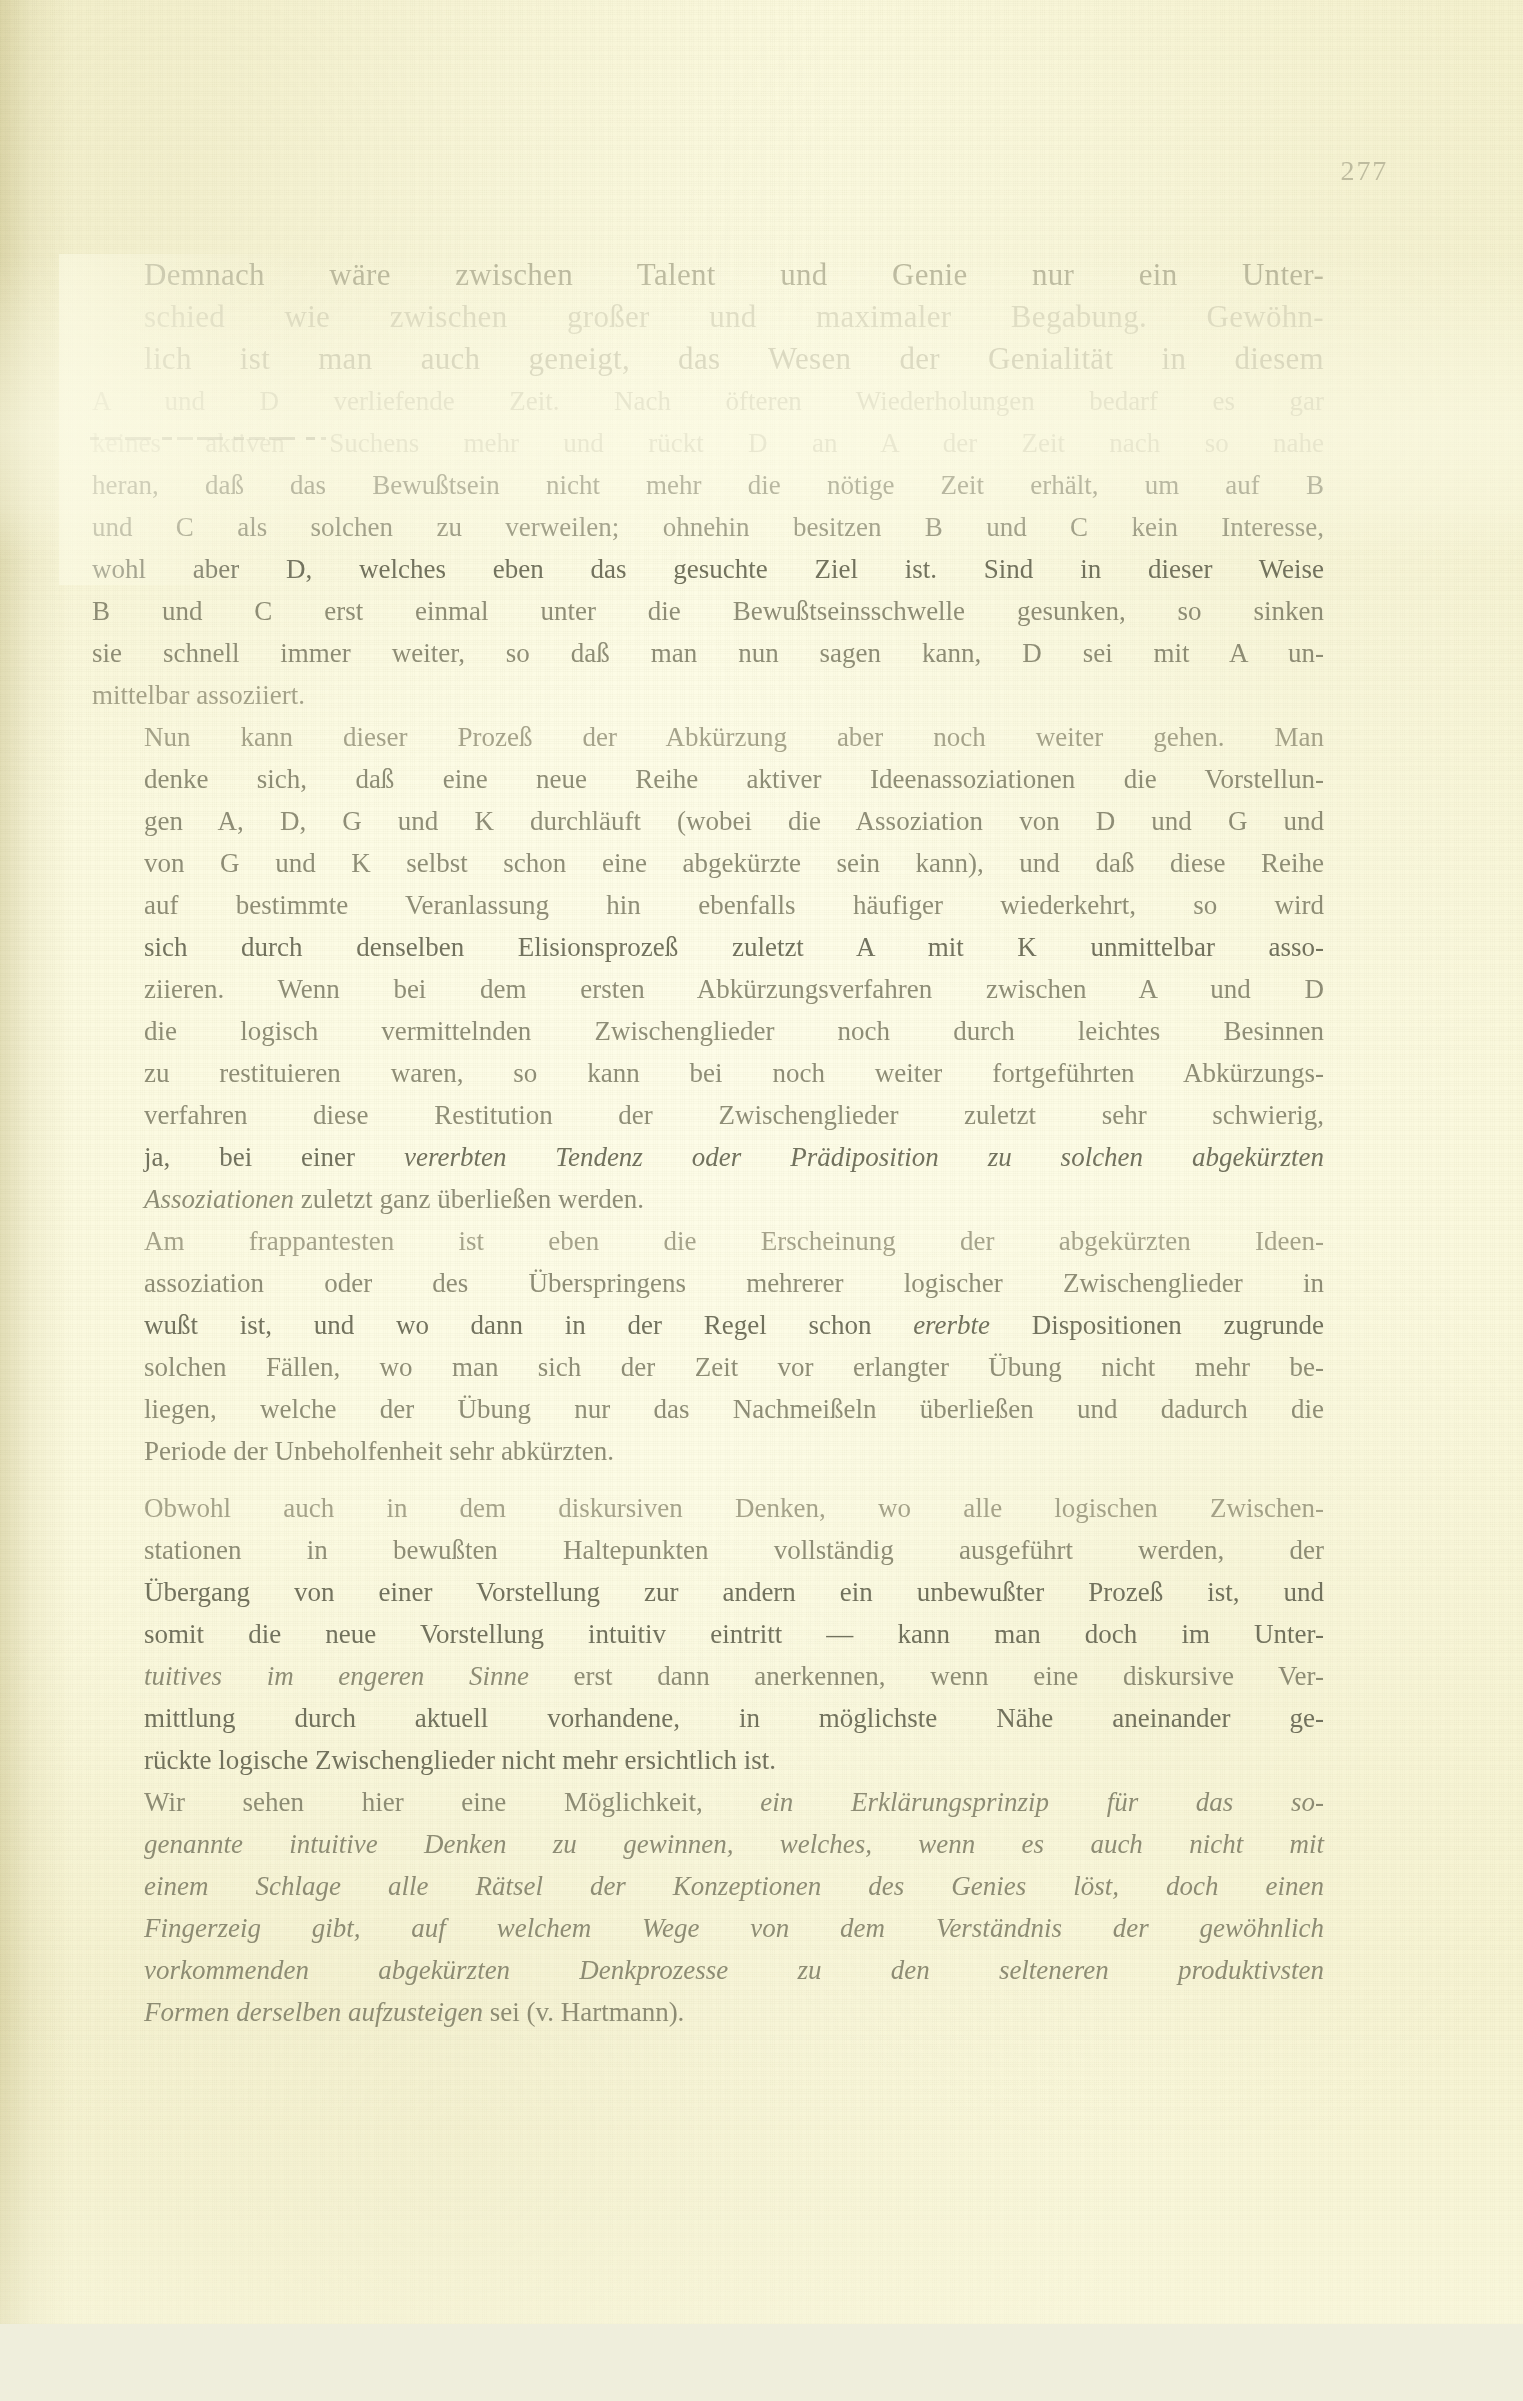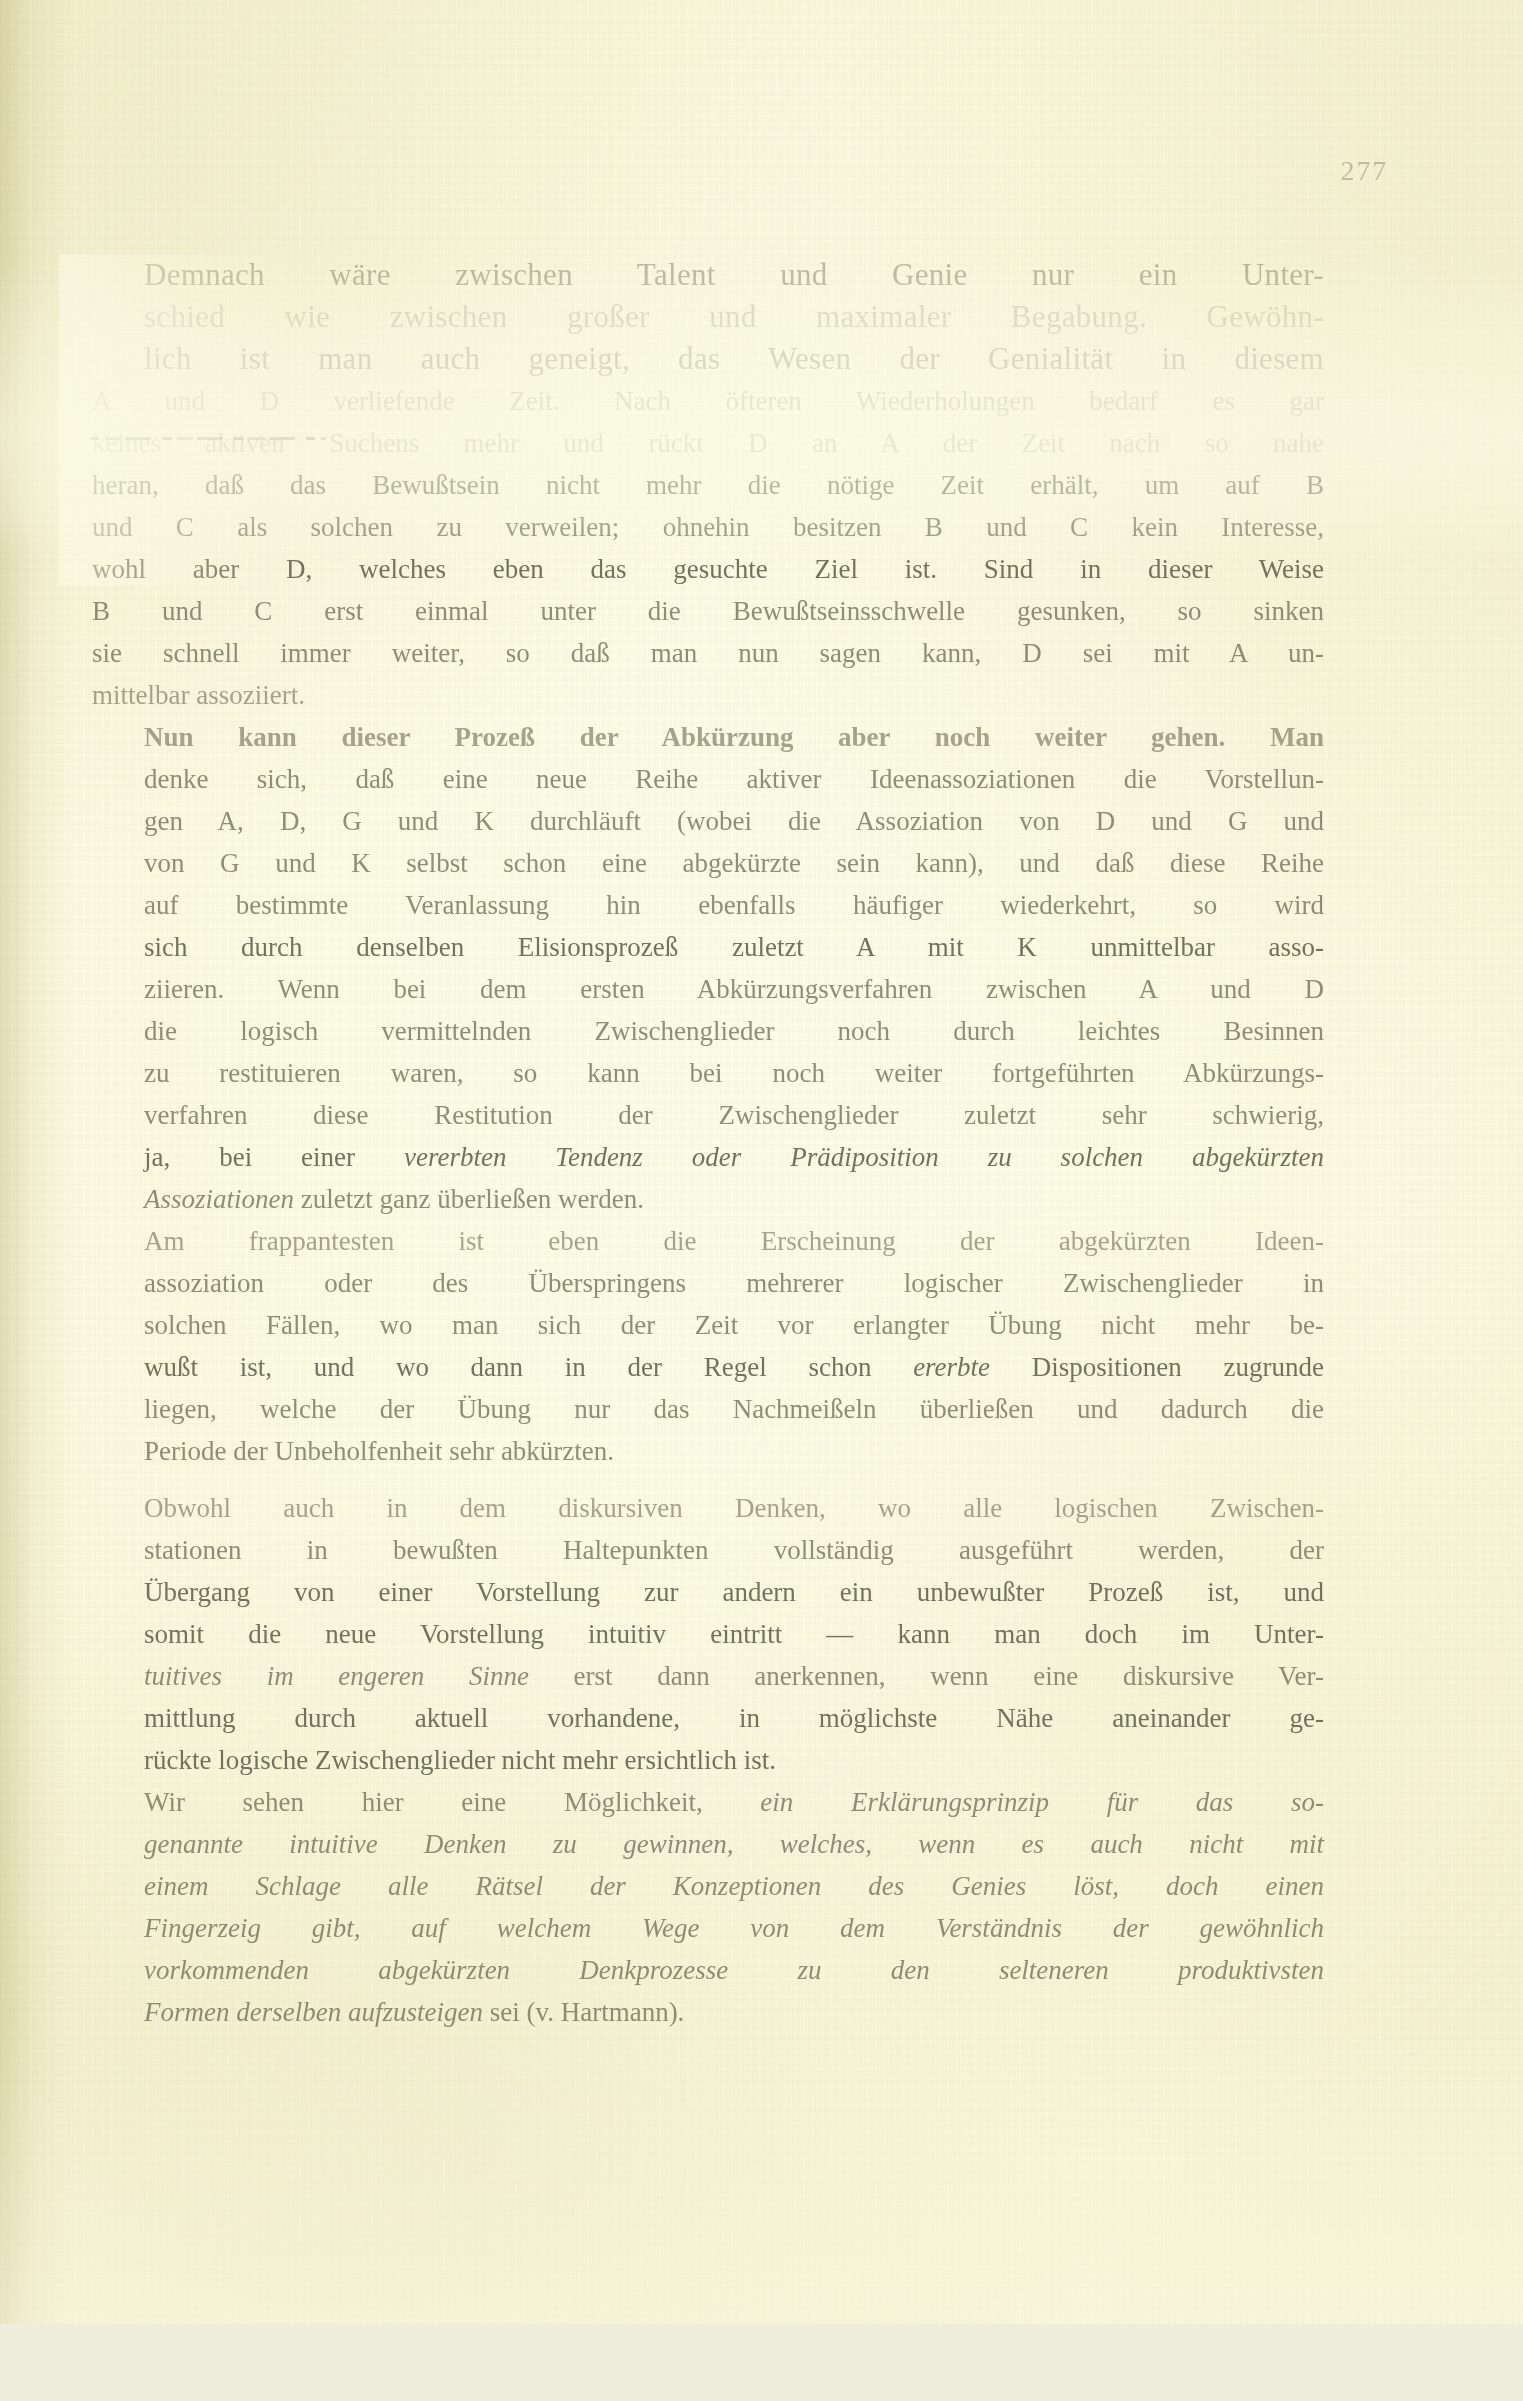--- a/index.html
+++ b/index.html
@@ -193,38 +193,38 @@
         <span class="line j f-50"><span>A und D verliefende Zeit. Nach öfteren Wiederholungen bedarf es gar</span></span>
         <span class="line j f-50"><span>keines aktiven Suchens mehr und rückt D an A der Zeit nach so nahe</span></span>
         <span class="line j f-10"><span>heran, daß das Bewußtsein nicht mehr die nötige Zeit erhält, um auf B</span></span>
         <span class="line j f-10"><span>und C als solchen zu verweilen; ohnehin besitzen B und C kein Interesse,</span></span>
         <span class="line j f-00"><span>wohl aber D, welches eben das gesuchte Ziel ist. Sind in dieser Weise</span></span>
         <span class="line j f-10"><span>B und C erst einmal unter die Bewußtseinsschwelle gesunken, so sinken</span></span>
         <span class="line j f-10"><span>sie schnell immer weiter, so daß man nun sagen kann, D sei mit A un-</span></span>
         <span class="line j last f-20"><span>mittelbar assoziiert.</span></span>
       </p>
       <p class="para">
-        <span class="line j f-20" style="text-indent: 52px; font-weight: bold;"><span>Nun kann dieser Prozeß der Abkürzung aber noch weiter gehen. Man</span></span>
+        <span class="line j f-20" style="text-indent: 52px;"><span>Nun kann dieser Prozeß der Abkürzung aber noch weiter gehen. Man</span></span>
         <span class="line j f-10"><span>denke sich, daß eine neue Reihe aktiver Ideenassoziationen die Vorstellun-</span></span>
         <span class="line j f-10"><span>gen A, D, G und K durchläuft (wobei die Assoziation von D und G und</span></span>
         <span class="line j f-10"><span>von G und K selbst schon eine abgekürzte sein kann), und daß diese Reihe</span></span>
         <span class="line j f-10"><span>auf bestimmte Veranlassung hin ebenfalls häufiger wiederkehrt, so wird</span></span>
         <span class="line j f-00"><span>sich durch denselben Elisionsprozeß zuletzt A mit K unmittelbar asso-</span></span>
         <span class="line j f-10"><span>ziieren. Wenn bei dem ersten Abkürzungsverfahren zwischen A und D</span></span>
         <span class="line j f-10"><span>die logisch vermittelnden Zwischenglieder noch durch leichtes Besinnen</span></span>
         <span class="line j f-10"><span>zu restituieren waren, so kann bei noch weiter fortgeführten Abkürzungs-</span></span>
         <span class="line j f-10"><span>verfahren diese Restitution der Zwischenglieder zuletzt sehr schwierig,</span></span>
         <span class="line j f-00"><span>ja, bei einer </span><i>vererbten Tendenz oder Prädiposition zu solchen abgekürzten</i></span>
         <span class="line j last f-10"><i>Assoziationen</i><span> zuletzt ganz überließen werden.</span></span>
       </p>
       <p class="para">
         <span class="line j f-20" style="text-indent: 52px;"><span>Am frappantesten ist eben die Erscheinung der abgekürzten Ideen-</span></span>
         <span class="line j f-10"><span>assoziation oder des Überspringens mehrerer logischer Zwischenglieder in</span></span>
+        <span class="line j f-00"><span>wußt ist, und wo dann in der Regel schon </span><i>ererbte</i><span> Dispositionen zugrunde</span></span>
         <span class="line j f-10"><span>solchen Fällen, wo man sich der Zeit vor erlangter Übung nicht mehr be-</span></span>
-        <span class="line j f-00"><span>wußt ist, und wo dann in der Regel schon </span><i>ererbte</i><span> Dispositionen zugrunde</span></span>
         <span class="line j f-10"><span>liegen, welche der Übung nur das Nachmeißeln überließen und dadurch die</span></span>
         <span class="line j last f-10"><span>Periode der Unbeholfenheit sehr abkürzten.</span></span>
       </p>
       <p class="para">
         <span class="line j f-20" style="text-indent: 52px; margin-top: 15px;"><span>Obwohl auch in dem diskursiven Denken, wo alle logischen Zwischen-</span></span>
         <span class="line j f-10"><span>stationen in bewußten Haltepunkten vollständig ausgeführt werden, der</span></span>
         <span class="line j f-00"><span>Übergang von einer Vorstellung zur andern ein unbewußter Prozeß ist, und</span></span>
         <span class="line j f-00"><span>somit die neue Vorstellung intuitiv eintritt — kann man doch im Unter-</span></span>
         <span class="line j f-10"><i>tuitives im engeren Sinne</i><span> erst dann anerkennen, wenn eine diskursive Ver-</span></span>
         <span class="line j f-00"><span>mittlung durch aktuell vorhandene, in möglichste Nähe aneinander ge-</span></span>

